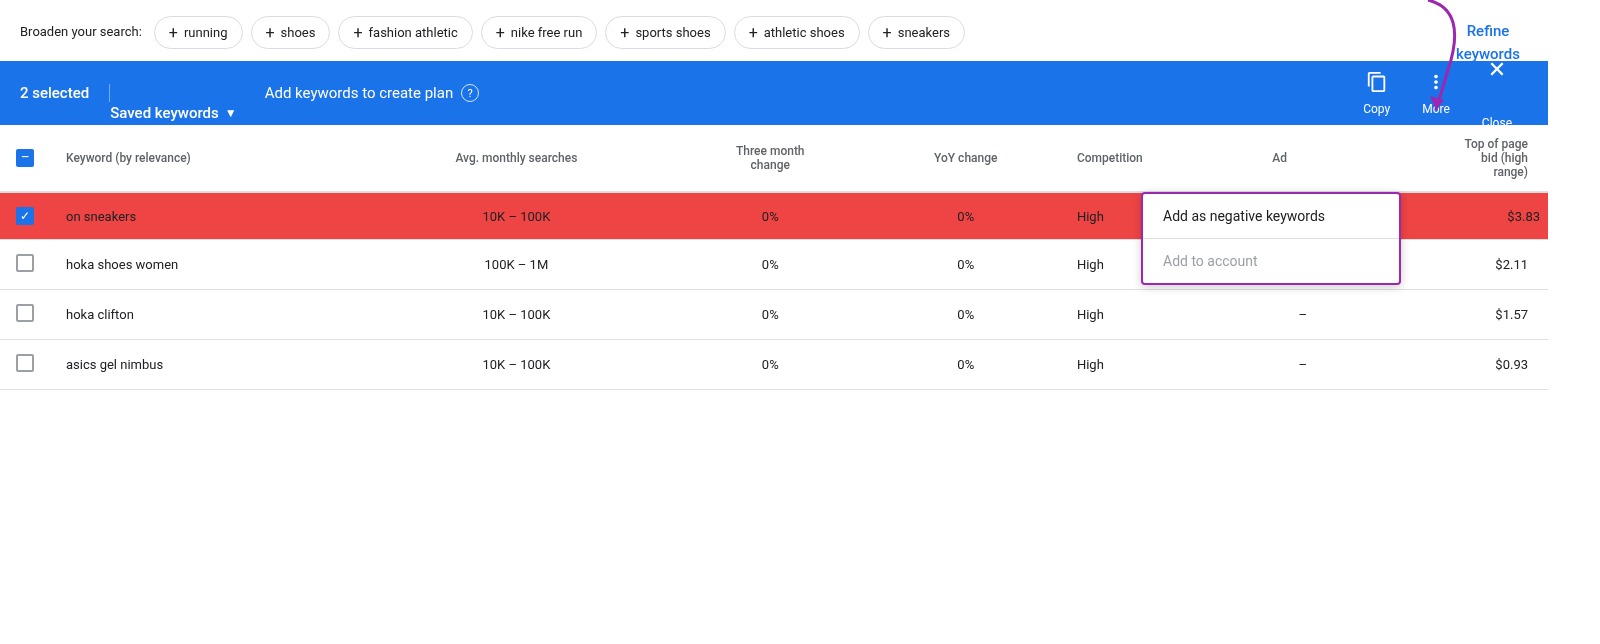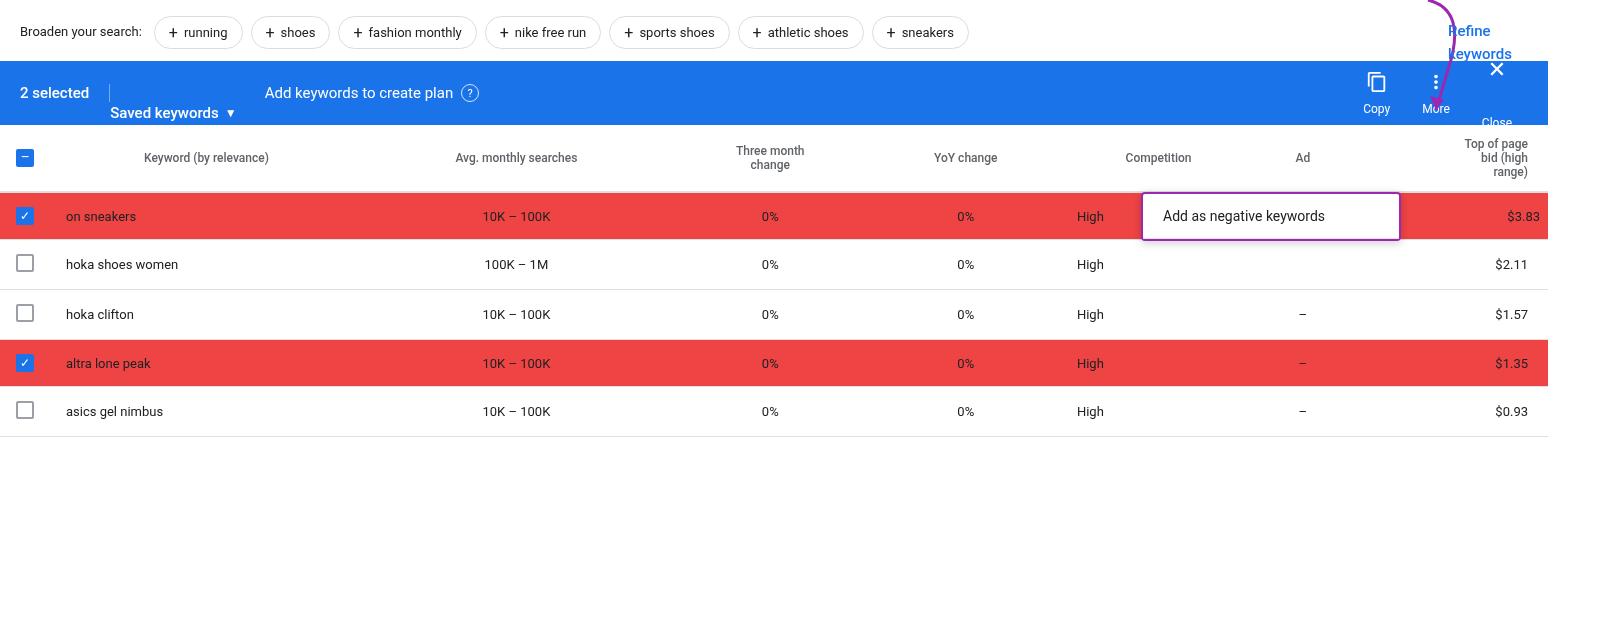--- a/index.html
+++ b/index.html
@@ -175,21 +175,21 @@
     table {
       width: 100%;
       border-collapse: collapse;
     }
     thead th {
       background: #fff;
       padding: 12px 16px;
       font-size: 12px;
       font-weight: 500;
       color: #5f6368;
-      text-align: center;
+      text-align: left;
       border-bottom: 2px solid #e0e0e0;
       white-space: nowrap;
     }
     thead th.right {
       text-align: right;
     }
     thead th.center {
       text-align: center;
     }
     tbody tr {
@@ -262,21 +262,21 @@
       <div class="chip">
         <span class="plus">+</span>
         <span>running</span>
       </div>
       <div class="chip">
         <span class="plus">+</span>
         <span>shoes</span>
       </div>
       <div class="chip">
         <span class="plus">+</span>
-        <span>fashion monthly</span>
+        <span>fashion athletic</span>
       </div>
       <div class="chip">
         <span class="plus">+</span>
         <span>nike free run</span>
       </div>
       <div class="chip">
         <span class="plus">+</span>
         <span>sports shoes</span>
       </div>
       <div class="chip">
@@ -287,21 +287,21 @@
         <span class="plus">+</span>
         <span>sneakers</span>
       </div>
     </div>
 
     <svg style="position:absolute; right:60px; top:-10px; width:160px; height:160px; overflow:visible; pointer-events:none;" viewBox="0 0 160 160">
       <path d="M 100 10 Q 140 20, 120 80 L 108 120" stroke="#9c27b0" stroke-width="3" fill="none"></path>
       <polygon points="108,120 102,106 116,110" fill="#9c27b0"></polygon>
     </svg>
 
-    <div class="refine-link" style="position:absolute; right:20px; top:16px; text-align:left;">
+    <div class="refine-link" style="position:absolute; right:20px; top:16px; text-align:center;">
       <span style="color:#1a73e8; font-size:15px; font-weight:500; line-height:1.5;">Refine<br>keywords</span>
     </div>
   </div>
 
   <div class="toolbar">
     <div class="toolbar-selected">2 selected</div>
     <div class="toolbar-saved">
       <span>Saved keywords</span>
       <span class="chevron">▼</span>
     </div>
@@ -329,20 +329,21 @@
       <div class="toolbar-close">
         <span style="font-size:22px;">✕</span>
         <span class="btn-label">Close</span>
       </div>
     </div>
   </div>
 
   <div class="dropdown-popup">
     <div class="dropdown-item">Add as negative keywords</div>
     <div class="dropdown-divider"></div>
+    <div class="dropdown-item disabled">Add to account</div>
   </div>
 
   <div class="table-container">
     <table>
       <thead>
         <tr>
           <th style="width:40px;">
             <div class="checkbox minus"></div>
           </th>
           <th>Keyword (by relevance)</th>
@@ -388,32 +389,20 @@
           </td>
           <td class="keyword-cell">hoka clifton</td>
           <td class="center">10K – 100K</td>
           <td class="center">0%</td>
           <td class="center">0%</td>
           <td>High</td>
           <td class="center">–</td>
           <td class="right" style="padding-right:20px;">$1.57</td>
         </tr>
 
-        <tr class="selected">
-          <td>
-            <div class="checkbox checked"></div>
-          </td>
-          <td class="keyword-cell">altra lone peak</td>
-          <td class="center">10K – 100K</td>
-          <td class="center">0%</td>
-          <td class="center">0%</td>
-          <td>High</td>
-          <td class="center">–</td>
-          <td class="right" style="padding-right:20px;">$1.35</td>
-        </tr>
 
         <tr>
           <td>
             <div class="checkbox"></div>
           </td>
           <td class="keyword-cell">asics gel nimbus</td>
           <td class="center">10K – 100K</td>
           <td class="center">0%</td>
           <td class="center">0%</td>
           <td>High</td>

